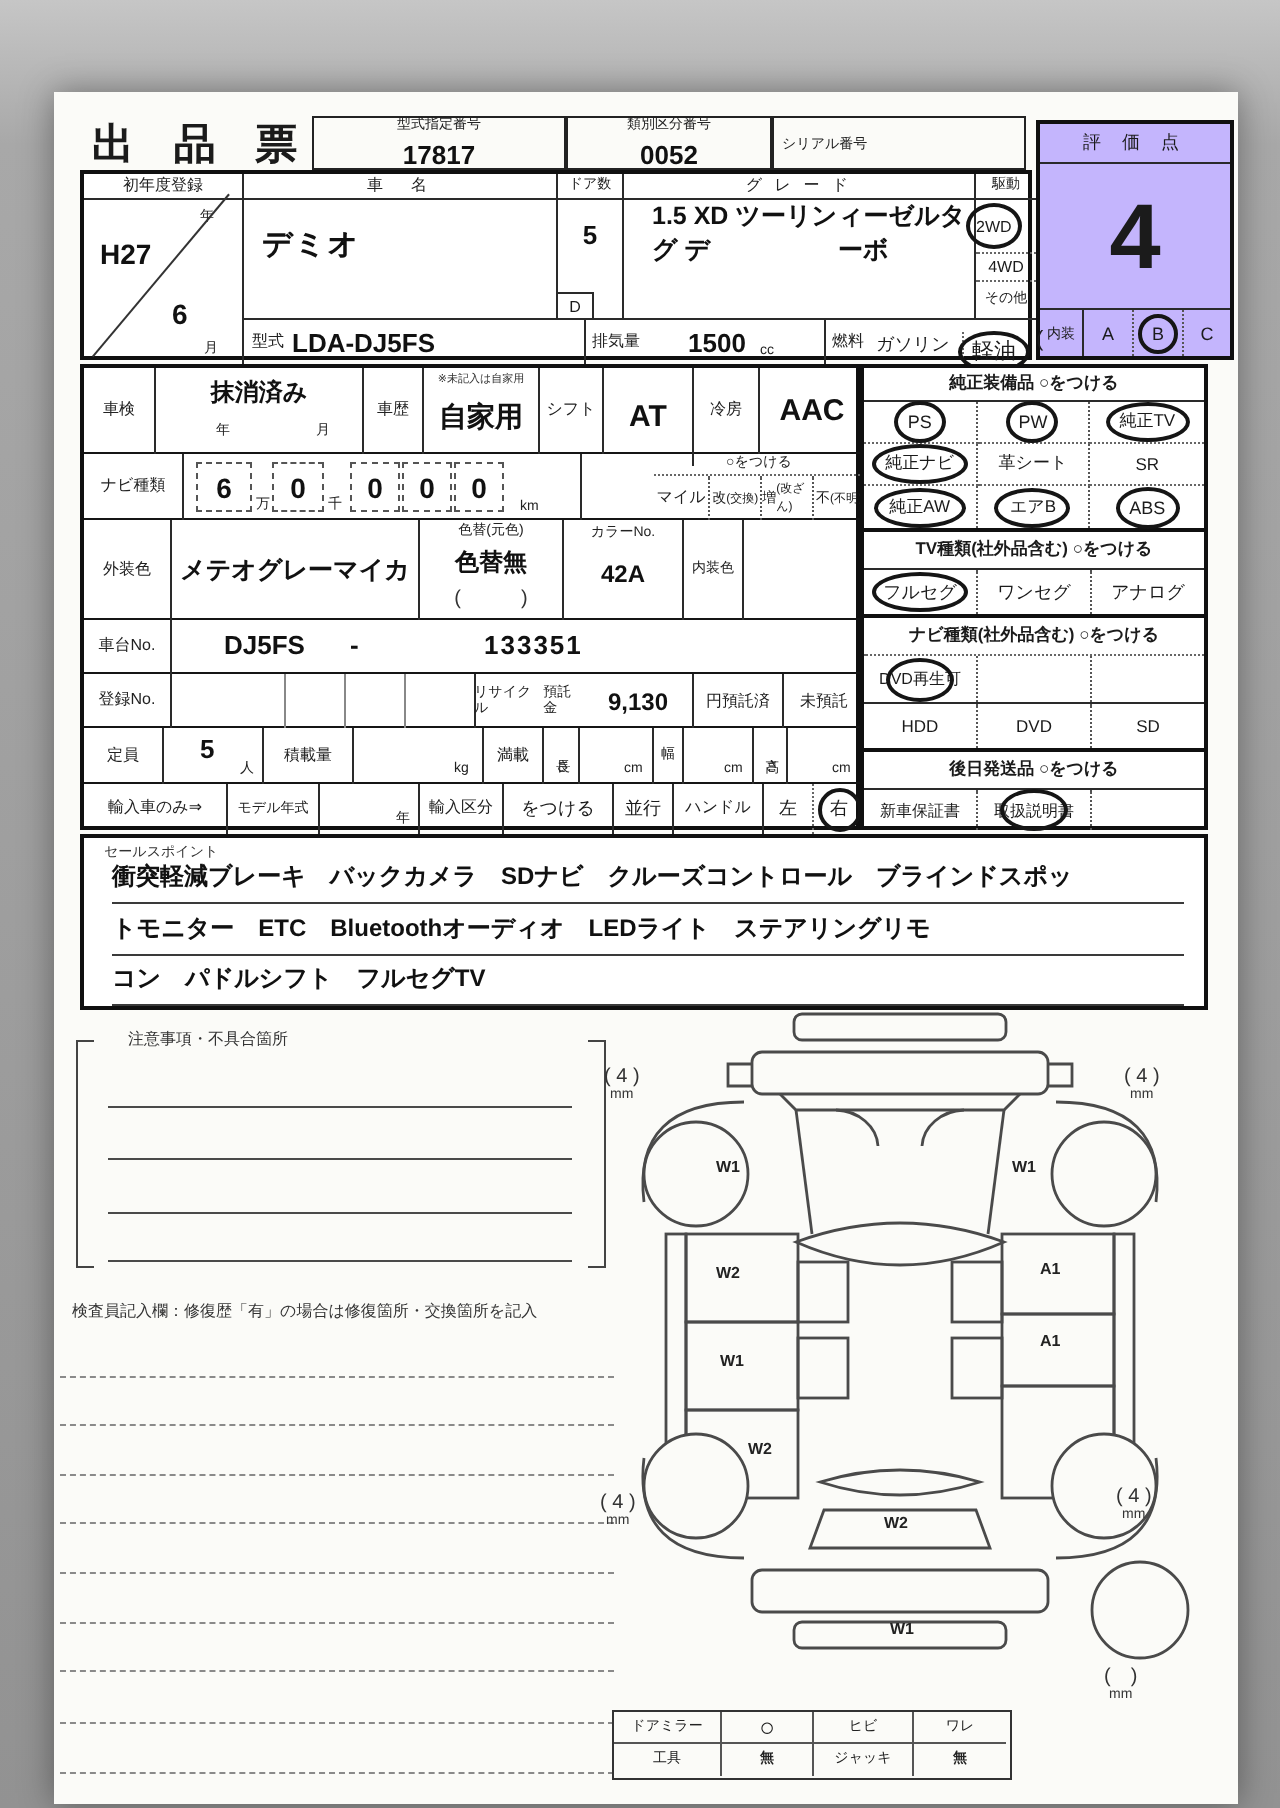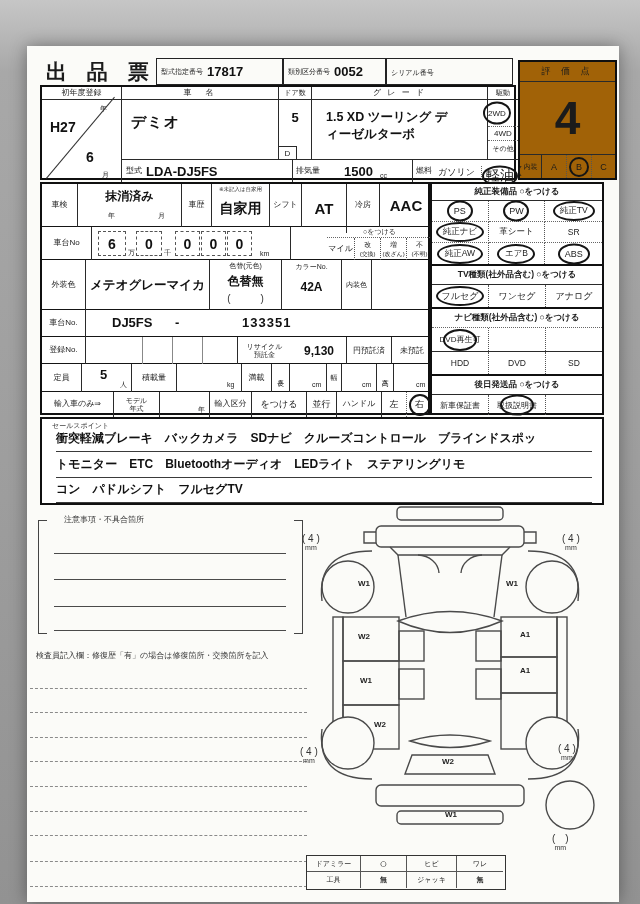--- a/index.html
+++ b/index.html
@@ -5,25 +5,25 @@
   *{margin:0;padding:0;box-sizing:border-box;}
   html,body{width:640px;height:904px;}
   body{
     background:linear-gradient(180deg,#c6c6c6 0%,#a8a8a8 8%,#9d9d9d 55%,#929292 100%);
     font-family:"Liberation Sans","DejaVu Sans",sans-serif;
     color:#1b1b1b;position:relative;overflow:hidden;
   }
   .abs{position:absolute;}
   .paper{left:27px;top:46px;width:592px;height:856px;background:#fbfbf8;box-shadow:0 0 16px rgba(0,0,0,.38);}
   .flex{display:flex;align-items:center;justify-content:center;}
-  .col{flex-direction:column;}
+  .col{}
   .lbl{font-size:8px;color:#222;line-height:1.05;}
   .lbl7{font-size:7px;color:#222;line-height:1.05;}
   .val{font-weight:bold;color:#111;}
-  .bd{border:1.4px solid #232323;}
+  .bd{border:1.4px solid #232323;flex-direction:column;}
   .bd2{border:2.2px solid #101010;}
   .brb{border-bottom:1.2px solid #2a2a2a;}
   .brr{border-right:1.2px solid #2a2a2a;}
   .brt{border-top:1.2px solid #2a2a2a;}
   .brt2{border-top:2px solid #101010;}
   .dotr{border-right:1.2px dotted #555;}
   .dashbox{border:1.3px dashed #555;}
   .circ{position:relative;display:inline-flex;align-items:center;justify-content:center;}
   .circ::after{content:"";position:absolute;left:50%;top:50%;transform:translate(-50%,-50%);
     width:var(--w,20px);height:var(--h,20px);border:2px solid #151515;border-radius:50%;}
@@ -46,21 +46,21 @@
   <span class="val" style="font-size:13px;">17817</span>
 </div>
 <div class="abs bd flex" style="left:283px;top:58px;width:103px;height:27px;justify-content:flex-start;padding:0 4px;gap:4px;">
   <span class="lbl7">類別区分番号</span>
   <span class="val" style="font-size:13px;">0052</span>
 </div>
 <div class="abs bd" style="left:386px;top:58px;width:127px;height:27px;padding:2px 4px;">
   <span class="lbl7">シリアル番号</span>
 </div>
 
-<div class="abs bd2" style="left:518px;top:60px;width:99px;height:120px;background:#a16207;">
+<div class="abs bd2" style="left:518px;top:60px;width:99px;height:120px;background:#c4b5fd;">
   <div class="flex brb" style="height:20px;font-size:9px;letter-spacing:4px;">評 価 点</div>
   <div class="flex" style="height:72px;font-size:46px;font-weight:bold;">4</div>
   <div class="flex brt" style="height:24px;">
     <div class="flex col brr" style="width:22px;height:100%;font-size:7px;">内装</div>
     <div class="flex dotr" style="width:25px;height:100%;font-size:9px;">A</div>
     <div class="flex dotr circ" style="--w:16px;--h:16px;width:25px;height:100%;font-size:9px;">B</div>
     <div class="flex" style="width:23px;height:100%;font-size:9px;">C</div>
   </div>
 </div>
 
@@ -104,21 +104,21 @@
   <div class="abs brt" style="left:80px;top:72px;width:396px;height:23px;">
     <span class="abs lbl" style="left:4px;top:7px;">型式</span>
     <span class="abs val" style="left:24px;top:4px;font-size:13px;">LDA-DJ5FS</span>
     <div class="abs brr" style="left:170px;top:0;height:23px;"></div>
     <span class="abs lbl" style="left:174px;top:7px;">排気量</span>
     <span class="abs val" style="left:222px;top:4px;font-size:13px;">1500</span>
     <span class="abs lbl7" style="left:258px;top:12px;">cc</span>
     <div class="abs brr" style="left:290px;top:0;height:23px;"></div>
     <span class="abs lbl" style="left:294px;top:7px;">燃料</span>
     <span class="abs" style="left:316px;top:6px;font-size:9px;border-right:1.2px dotted #666;padding-right:6px;">ガソリン</span>
-    <span class="abs circ" style="--w:32px;--h:17px;left:364px;top:6px;font-size:14px;">軽油</span>
+    <span class="abs circ" style="--w:32px;--h:17px;left:364px;top:6px;font-size:11px;">軽油</span>
     <span class="abs" style="left:396px;top:4px;font-size:11px;">(</span>
   </div>
 </div>
 
 <div class="abs bd2" style="left:40px;top:182px;width:390px;height:233px;background:#fff;">
 
   <div class="abs" style="left:0;top:0;width:390px;height:43px;border-bottom:1.8px solid #151515;">
     <div class="flex brr lbl abs" style="left:0;top:0;width:36px;height:43px;">車検</div>
     <div class="abs brr" style="left:36px;top:0;width:104px;height:43px;">
       <div class="flex val" style="height:24px;font-size:12px;">抹消済み</div>
@@ -130,21 +130,21 @@
       <div class="flex" style="height:10px;font-size:5.5px;color:#333;">※未記入は自家用</div>
       <div class="flex val" style="height:30px;font-size:14px;">自家用</div>
     </div>
     <div class="flex brr lbl abs" style="left:228px;top:0;width:32px;height:43px;">シフト</div>
     <div class="flex brr val abs" style="left:260px;top:0;width:45px;height:49px;font-size:15px;">AT</div>
     <div class="flex brr lbl abs" style="left:305px;top:0;width:33px;height:43px;">冷房</div>
     <div class="flex val abs" style="left:338px;top:0;width:52px;height:43px;font-size:15px;">AAC</div>
   </div>
 
   <div class="abs" style="left:0;top:43px;width:390px;height:33px;border-bottom:1.8px solid #151515;">
-    <div class="flex brr lbl abs" style="left:0;top:0;width:50px;height:33px;">車台No</div>
+    <div class="flex brr lbl abs" style="left:0;top:0;width:50px;height:33px;">ナビ種類</div>
     <div class="flex dashbox val abs" style="left:56px;top:4px;width:28px;height:25px;font-size:14px;">6</div>
     <span class="abs lbl7" style="left:86px;top:22px;">万</span>
     <div class="flex dashbox val abs" style="left:94px;top:4px;width:26px;height:25px;font-size:14px;">0</div>
     <span class="abs lbl7" style="left:122px;top:22px;">千</span>
     <div class="flex dashbox val abs" style="left:133px;top:4px;width:25px;height:25px;font-size:14px;">0</div>
     <div class="flex dashbox val abs" style="left:159px;top:4px;width:25px;height:25px;font-size:14px;">0</div>
     <div class="flex dashbox val abs" style="left:185px;top:4px;width:25px;height:25px;font-size:14px;">0</div>
     <span class="abs lbl7" style="left:218px;top:23px;">km</span>
     <div class="abs brr" style="left:248px;top:0;height:33px;"></div>
     <div class="abs" style="left:248px;top:0;width:142px;height:33px;padding-left:37px;">

